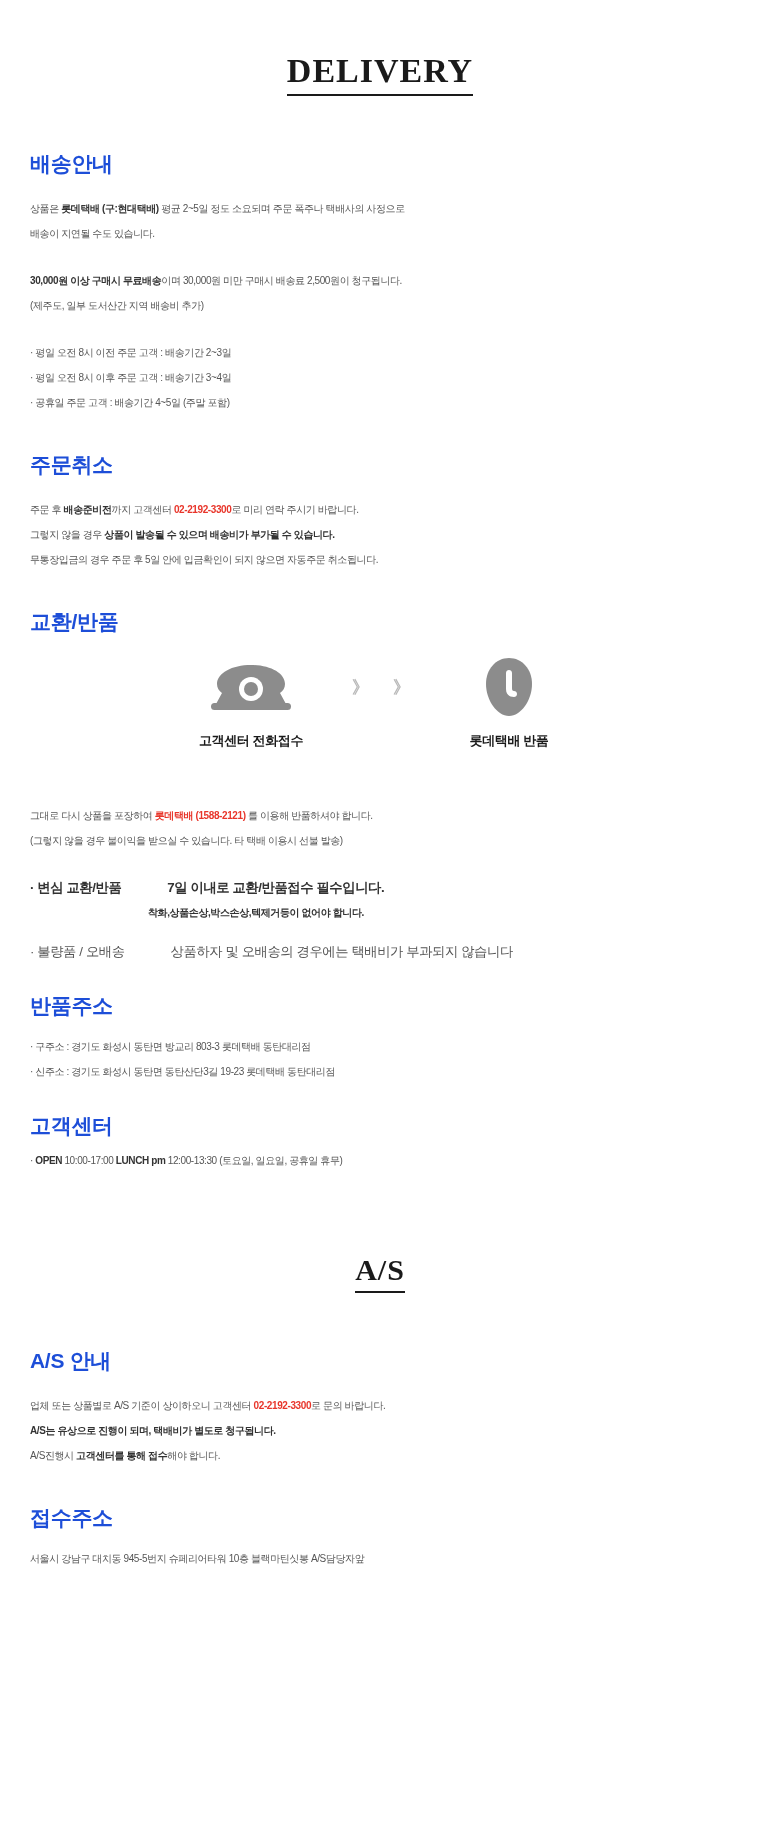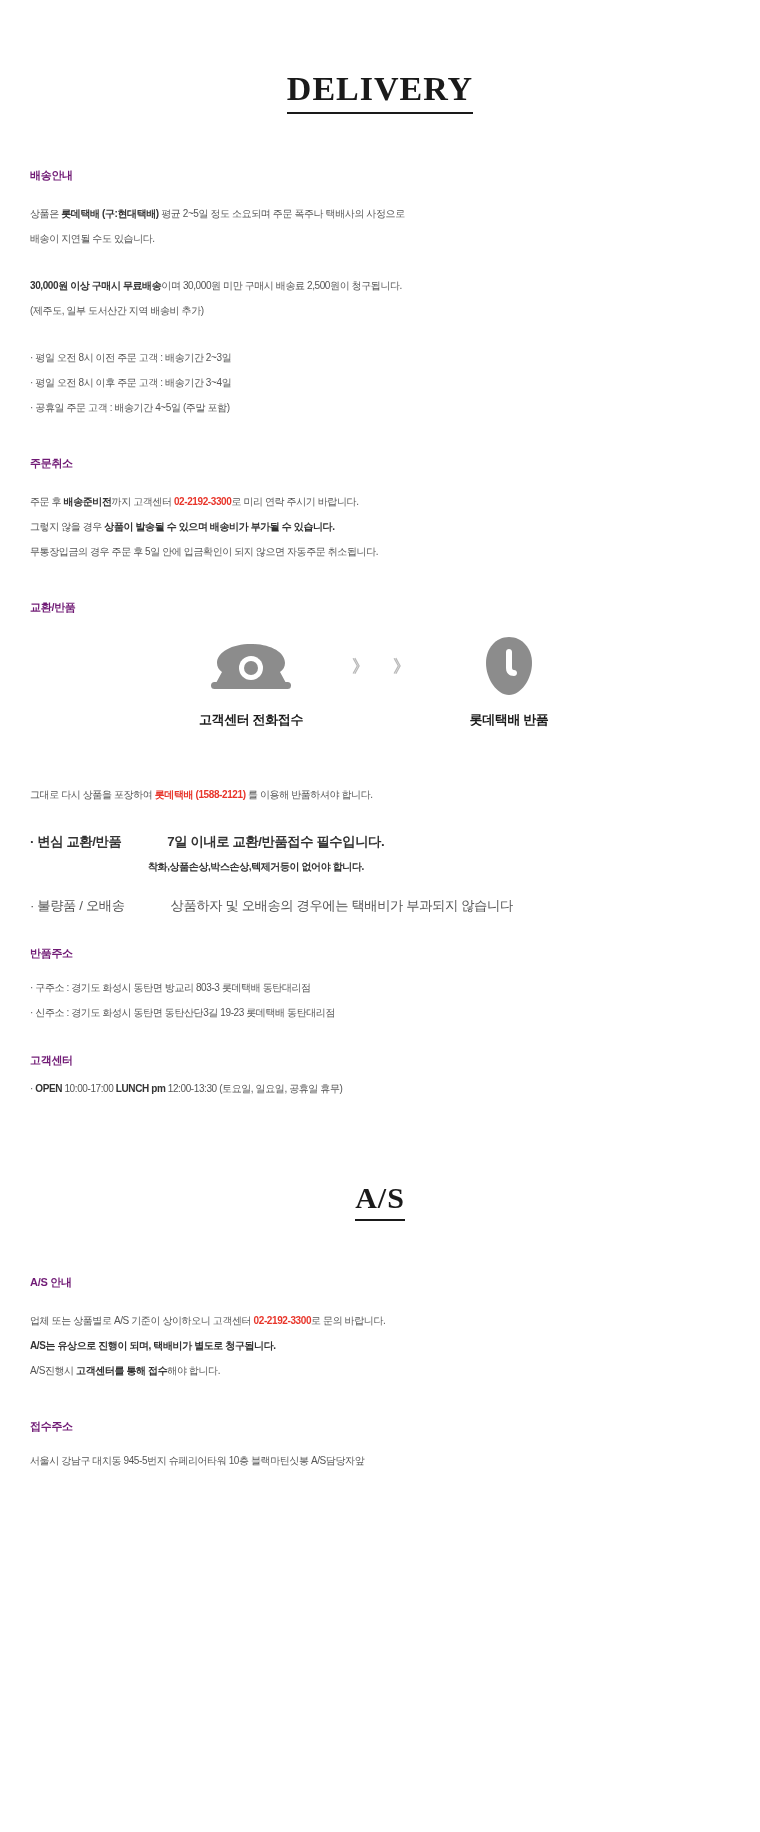--- a/index.html
+++ b/index.html
@@ -20,30 +20,30 @@
     padding: 0 30px 40px 30px;
   }
   
   .doc-title {
     text-align: center;
     font-family: "Liberation Serif", "DejaVu Serif", serif;
     font-weight: bold;
     color: #1a1a1a;
     letter-spacing: 1px;
   }
-  .doc-title#t1 { font-size: 34px; padding-top: 52px; margin-top: 18px; }
+  .doc-title#t1 { font-size: 34px; padding-top: 52px; }
   .doc-title .tline {
     display: inline-block;
     border-bottom: 2px solid #1a1a1a;
     padding-bottom: 4px;
   }
   .section-title {
-    font-size: 11px;
-    font-weight: bold;
-    color: #701a75;
+    font-size: 21px;
+    font-weight: bold;
+    color: #1d4ed8;
     letter-spacing: -0.3px;
   }
   p, .line {
     font-size: 10px;
     line-height: 25px;
     letter-spacing: -0.4px;
     margin: 0;
   }
   .b { font-weight: bold; color: #333333; }
   .red { color: #e8352a; font-weight: bold; }
@@ -176,20 +176,21 @@
       <div class="cap">롯데택배 반품</div>
     </div>
 
   </div>
 
   <div class="gap-28"></div>
 
   <p>
     <br>
     <span>그대로 다시 상품을 포장하여 </span><span class="red">롯데택배 (1588-2121)</span><span> 를 이용해 반품하셔야 합니다.</span><br>
+    <span>(그렇지 않을 경우 불이익을 받으실 수 있습니다. 타 택배 이용시 선불 발송)</span>
   </p>
 
   <div class="gap-22"></div>
 
   <div class="hang">
     <span class="lab dark b">· 변심 교환/반품</span>
     <span class="val dark b">7일 이내로 교환/반품접수 필수입니다.</span>
   </div>
   <div class="line sub-line dark b">착화,상품손상,박스손상,텍제거등이 없어야 합니다.</div>
 

